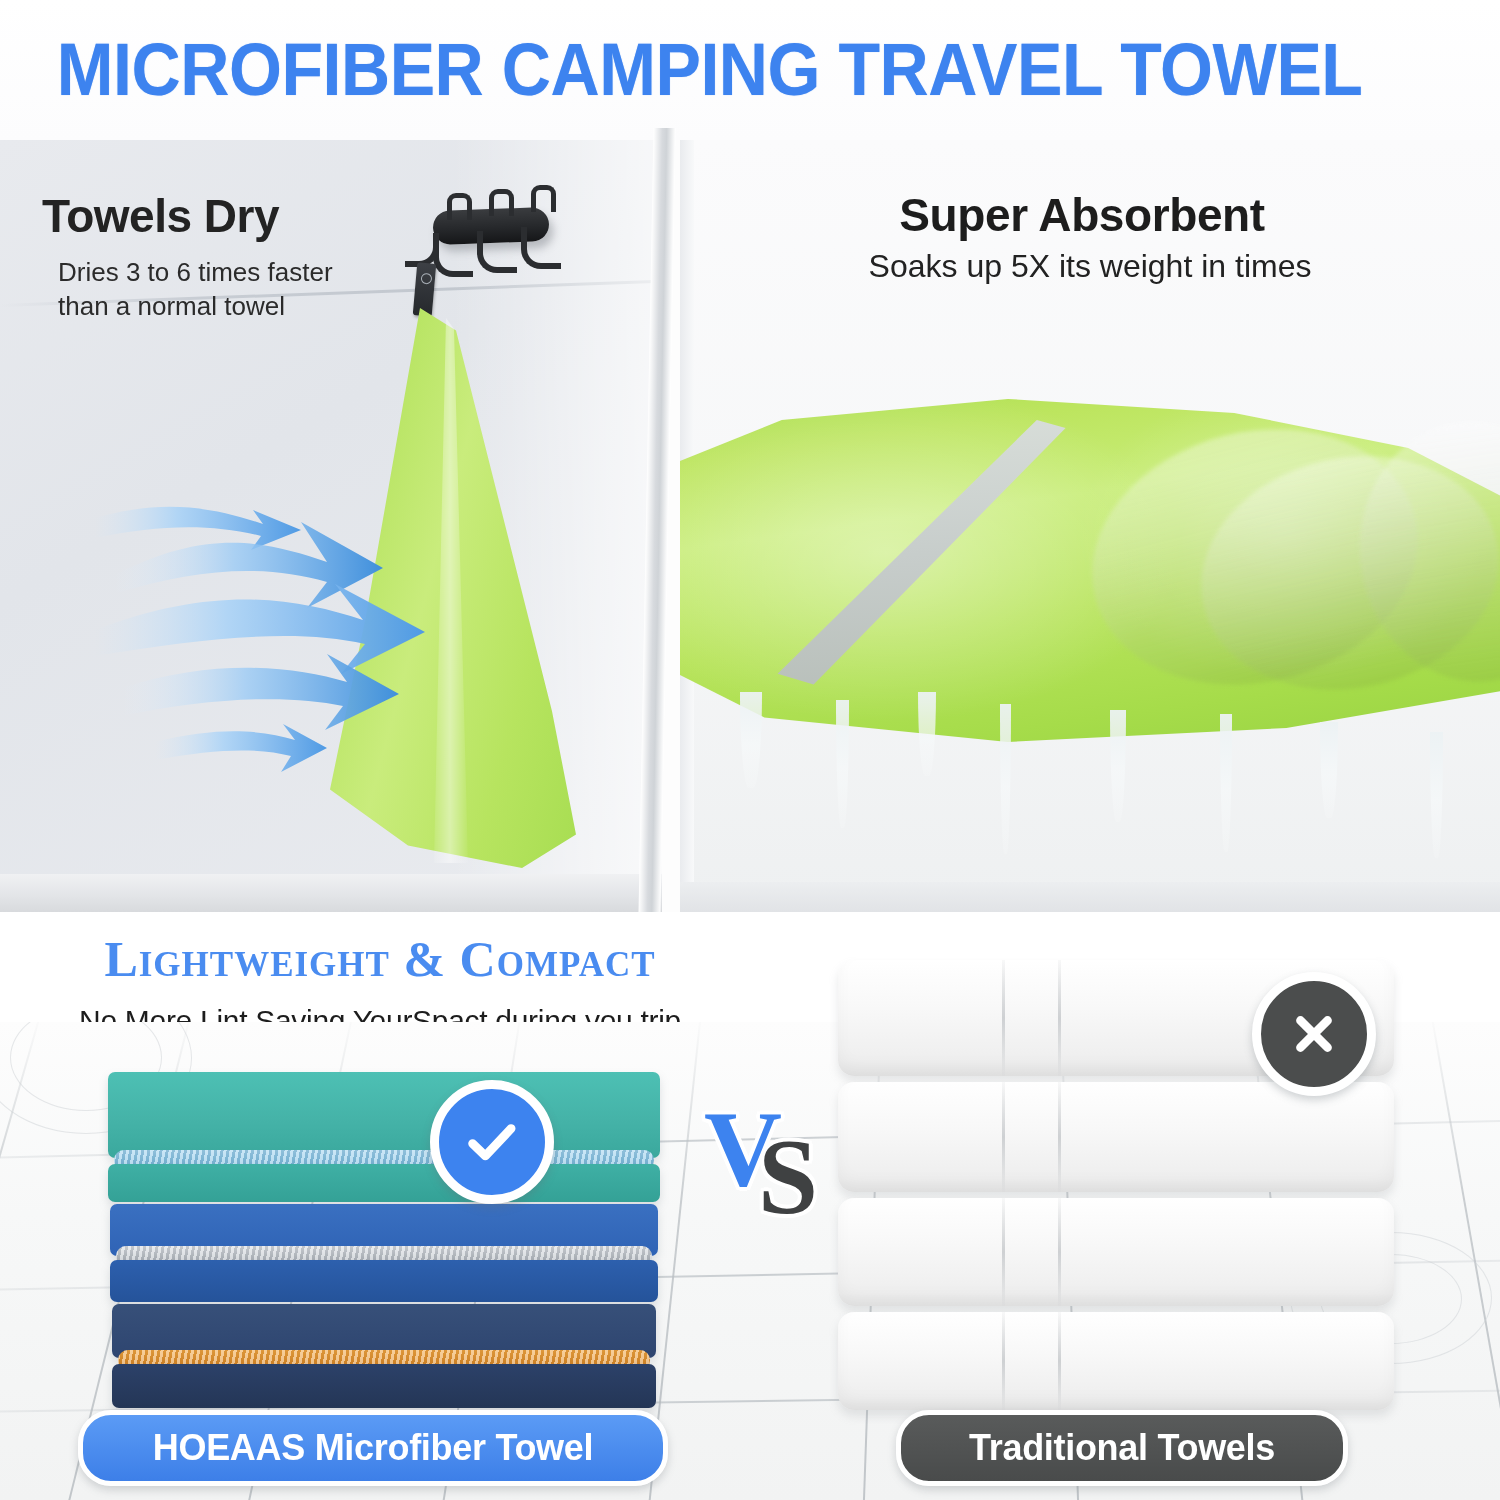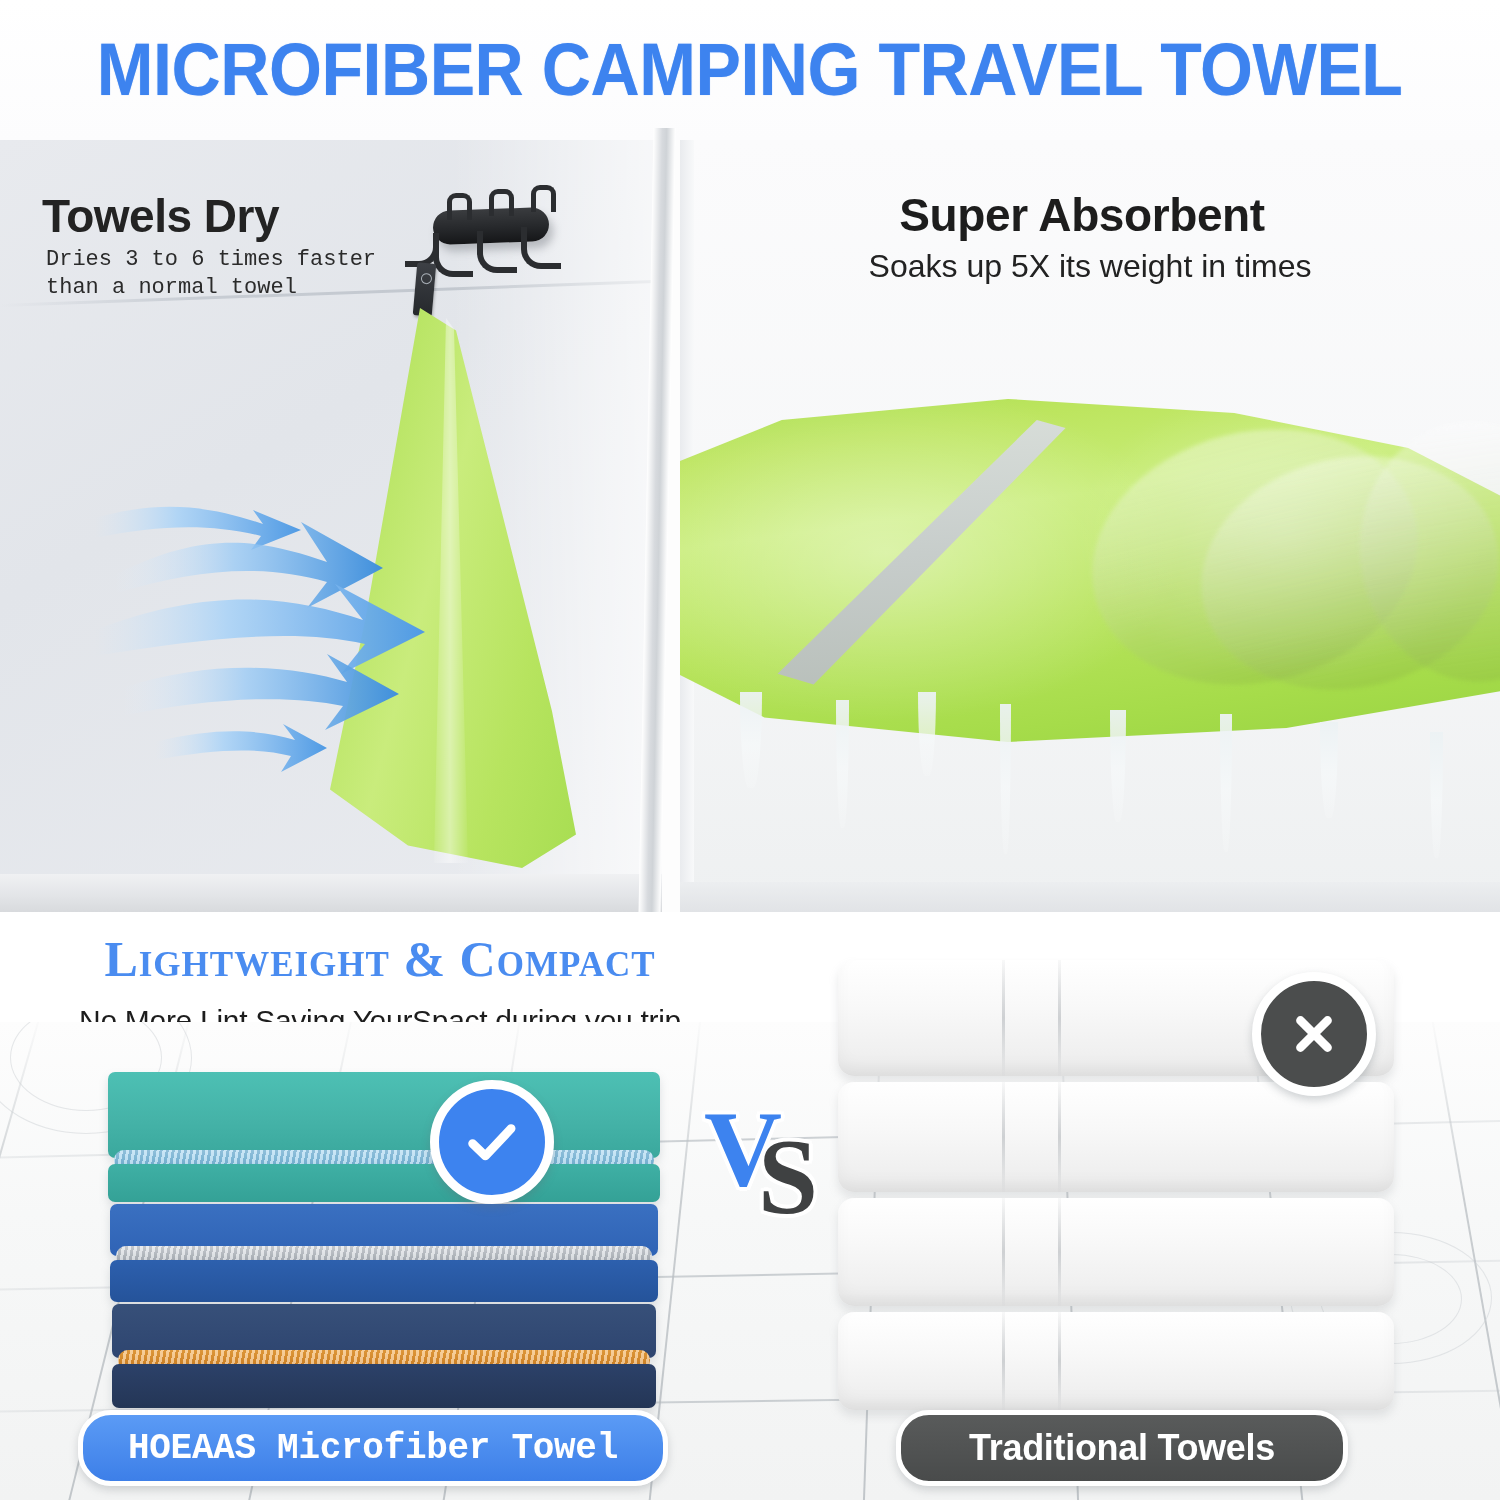--- a/index.html
+++ b/index.html
@@ -9,21 +9,21 @@
     font-family:"Liberation Sans", sans-serif;
     overflow:hidden;
     position:relative;
   }
   .page{position:absolute;inset:0;background:#fdfdfd;}
 
   
   .title-bar{
     position:absolute;left:0;top:0;width:1500px;height:140px;
     background:linear-gradient(180deg,#ffffff 0%,#fcfcfd 100%);
-    display:flex;align-items:center;justify-content:center;
+    display:flex;align-items:center;
   }
   .title-text{
     font-family:"Liberation Sans Narrow","Liberation Sans",sans-serif;
     font-weight:bold;
     font-size:74px;
     letter-spacing:-0.5px;
     color:#3d83ef;
     transform:scaleX(0.92);
     white-space:nowrap;
     line-height:1;
@@ -44,21 +44,21 @@
   .qd-wallshade{
     position:absolute;right:-40px;top:0;width:250px;height:100%;
     background:linear-gradient(90deg,rgba(255,255,255,0) 0%,rgba(255,255,255,.55) 60%,rgba(255,255,255,.85) 100%);
   }
   .qd-txt{position:absolute;left:42px;top:52px;}
   .qd-h{
     font-size:46px;font-weight:bold;color:#232323;line-height:1.05;margin:0 0 6px 0;
     letter-spacing:-0.5px;
   }
   .qd-p{
-    font-size:22px;color:#2b2b2b;line-height:1.28;margin:4px;white-space:pre-line;font-family:Liberation Mono, monospace;
+    font-size:26px;color:#2b2b2b;line-height:1.28;margin:16px;white-space:pre-line;
   }
 
   
   .hookrack{position:absolute;left:385px;top:45px;width:200px;height:120px;}
   .hook-plate{
     position:absolute;left:48px;top:24px;width:116px;height:34px;
     background:linear-gradient(180deg,#3a3c3f 0%,#26282b 55%,#151618 100%);
     border-radius:17px;
     box-shadow:4px 7px 9px rgba(120,124,130,.45);
     transform:rotate(-2deg);
@@ -419,21 +419,21 @@
         <div class="wtw-seam" style="left:220px;"></div>
       </div>
     </div>
 
     <div class="badge badge-x" style="left:1252px;top:60px;width:106px;height:106px;">
       <svg width="58" height="58" viewBox="0 0 24 24">
         <path d="M6.4 6.4 L17.6 17.6 M17.6 6.4 L6.4 17.6" fill="none" stroke="#ffffff" stroke-width="3.6" stroke-linecap="round"></path>
       </svg>
     </div>
 
-    <div class="pill pill-blue" style="left:78px;top:1410px;width:580px;transform:translateY(-912px);font-family:Liberation Mono, monospace;">
+    <div class="pill pill-blue" style="left:78px;top:1410px;width:580px;transform:translateY(-912px);">
       <span>HOEAAS Microfiber Towel</span>
     </div>
     <div class="pill pill-gray" style="left:896px;top:1410px;width:442px;transform:translateY(-912px);">
       <span>Traditional Towels</span>
     </div>
   </div>
 
   <div class="vs">
     <span class="v">V</span>
     <span class="s">S</span>

